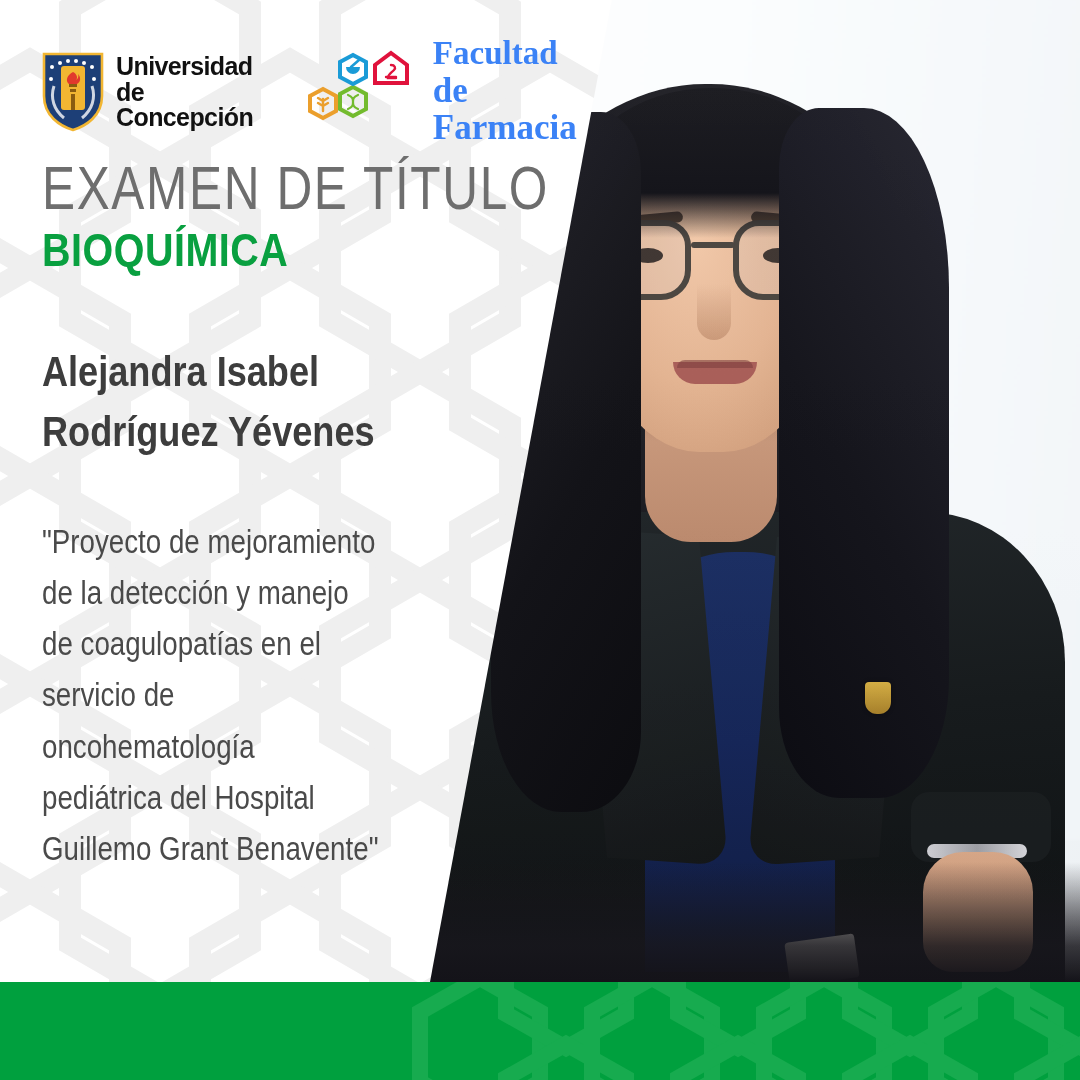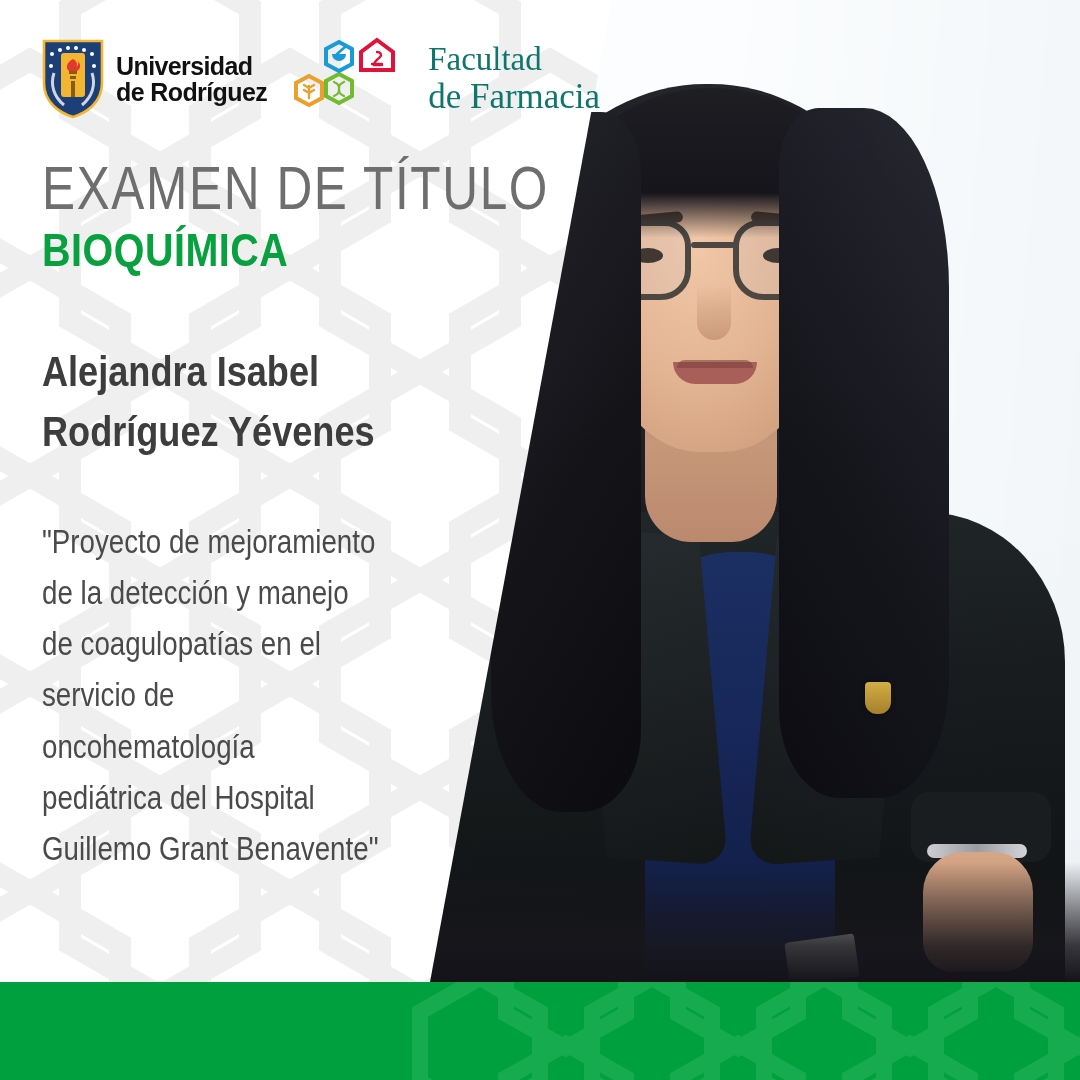--- a/index.html
+++ b/index.html
@@ -218,21 +218,21 @@
   .shield { width:62px; height:80px; position:relative; }
   .udec-word { margin-left:12px; line-height:1.0; }
   .udec-word .l1, .udec-word .l2 {
     font-family:"Liberation Sans", sans-serif;
     font-weight:bold; font-size:25px; color:#111; letter-spacing:-.6px;
   }
   .udec-word .l2 { margin-top:1px; }
 
   .farm-lock { display:flex; align-items:center; margin-left:22px; }
   .hex-icons { position:relative; width:122px; height:86px; }
-  .farm-word { margin-left:17px; font-family:"Liberation Serif", serif; color:#0f766e; font-weight:normal; line-height:1.08; }
+  .farm-word { margin-left:8px; font-family:"Liberation Serif", serif; color:#3b82f6; font-weight:bold; line-height:1.08; }
   .farm-word .f1 { font-size:33px; }
   .farm-word .f2 { font-size:35px; }
 
   .kicker {
     position:absolute; left:42px; top:152px;
     font-family:"Liberation Sans", sans-serif;
     font-weight:normal;
     font-size:62px;
     letter-spacing:2px;
     color:#6e6e6e;
@@ -436,21 +436,21 @@
             <path d="M31,20 c4,2 5,6 3,8 c2,-1 3,-4 2,-6 c3,3 3,8 -1,10 h-8 c-4,-3 -2,-9 4,-12 z" fill="#e1392d"></path>
             <rect x="27" y="32" width="8" height="3" fill="#8a5c10"></rect>
             <rect x="28" y="37" width="6" height="3" fill="#8a5c10"></rect>
             <rect x="29" y="42" width="4" height="16" fill="#8a5c10"></rect>
             <path d="M12,34 C8,46 12,58 22,66" fill="none" stroke="#cfd6e2" stroke-width="3"></path>
             <path d="M50,34 C54,46 50,58 40,66" fill="none" stroke="#cfd6e2" stroke-width="3"></path>
           </svg>
         </div>
         <div class="udec-word">
           <div class="l1">Universidad</div>
-          <div class="l2">de Rodríguez</div>
+          <div class="l2">de Concepción</div>
         </div>
       </div>
 
       <div class="farm-lock">
         <div class="hex-icons">
           <svg width="122" height="86" viewBox="0 0 122 86">
 
             <g>
               <polygon points="20,40 33,47 33,62 20,69 7,62 7,47" fill="none" stroke="#eb9f2c" stroke-width="4"></polygon>
               <path d="M20,50 v12 M20,52 l-5,-3 M20,52 l5,-3 M20,57 l-5,-3 M20,57 l5,-3" stroke="#eb9f2c" stroke-width="2.4" fill="none" stroke-linecap="round"></path>

